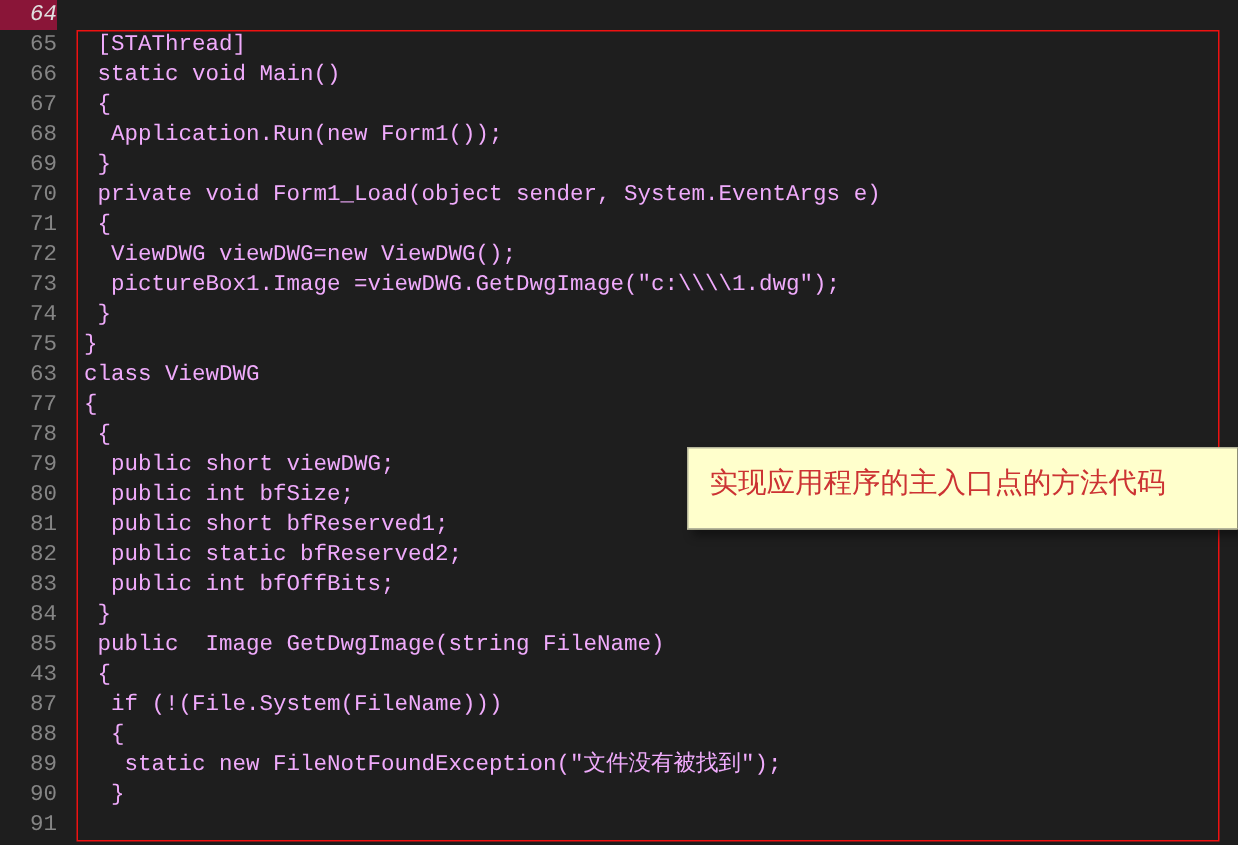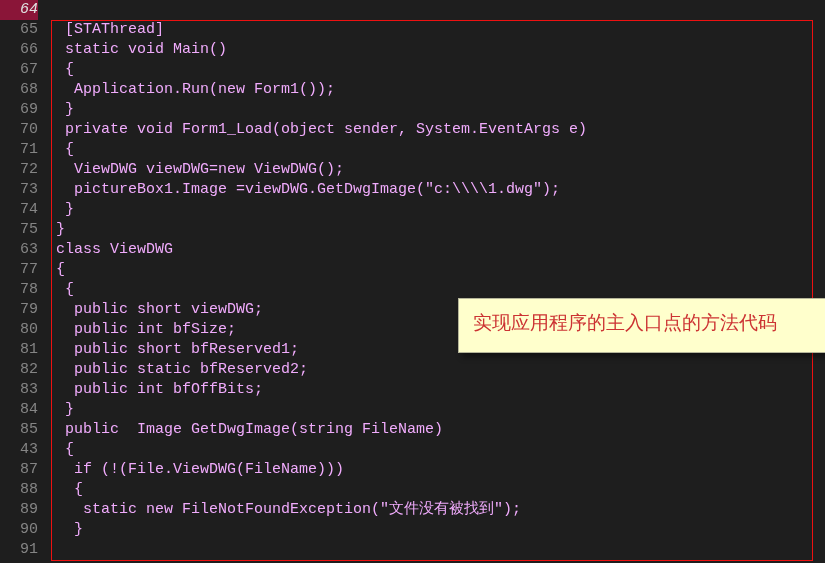--- a/index.html
+++ b/index.html
@@ -127,21 +127,21 @@
       <div class="line tok-d4">{</div>
       <div class="line tok-d4"> {</div>
       <div class="line tok-d4">  public short viewDWG;</div>
       <div class="line tok-d4">  public int bfSize;</div>
       <div class="line tok-d4">  public short bfReserved1;</div>
       <div class="line tok-d4">  public static bfReserved2;</div>
       <div class="line tok-d4">  public int bfOffBits;</div>
       <div class="line tok-d4"> }</div>
       <div class="line tok-d4"> public  Image GetDwgImage(string FileName)</div>
       <div class="line tok-d4"> {</div>
-      <div class="line tok-d4">  if (!(File.ViewDWG(FileName)))</div>
+      <div class="line tok-d4">  if (!(File.System(FileName)))</div>
       <div class="line tok-d4">  {</div>
       <div class="line tok-d4">   static new FileNotFoundException("文件没有被找到");</div>
       <div class="line tok-d4">  }</div>
     </div>
   <div class="annotation">
     <span>实现应用程序的主入口点的方法代码</span>
   </div>
 </div>
 
 </body></html>

